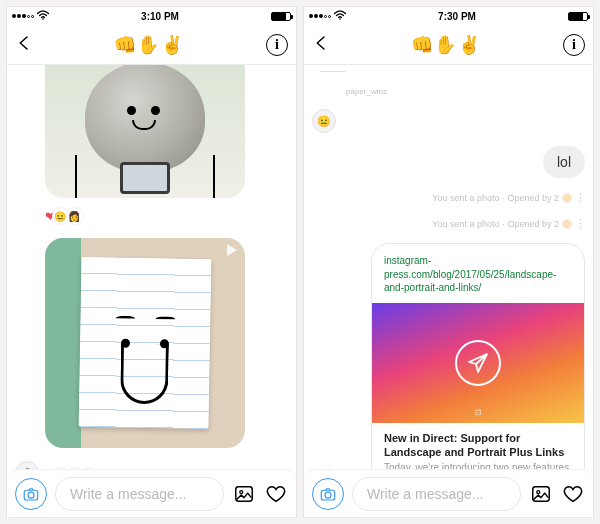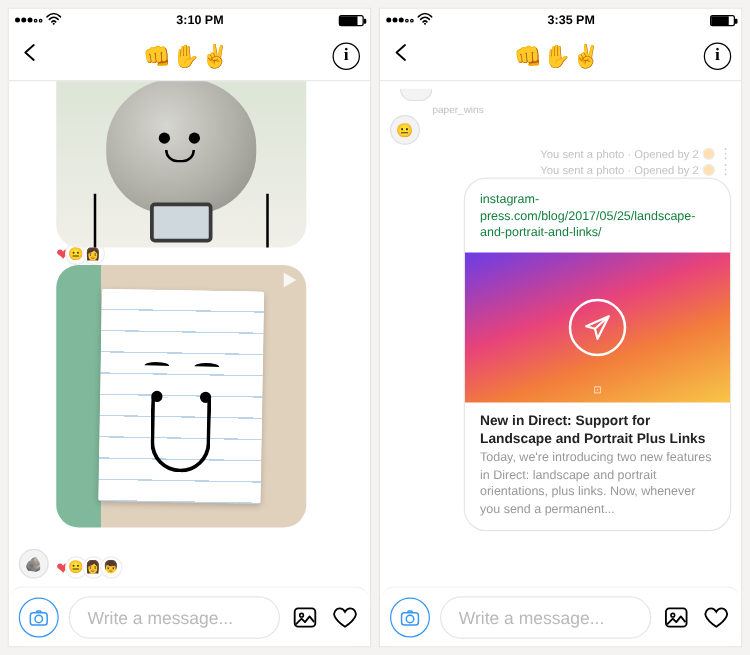--- a/index.html
+++ b/index.html
@@ -60,21 +60,21 @@
     font-family: Georgia, serif; font-weight:bold; font-size:14px;
   }
 
   
   .chat {
     flex:1;
     overflow:hidden;
     padding: 6px 8px;
     display:flex;
     flex-direction:column;
-    gap:0;
+    gap:13px;
     position:relative;
   }
 
   .avatar {
     width:24px;height:24px;border-radius:50%;background:#f3f3f3;border:1px solid #e0e0e0;
     display:flex;align-items:center;justify-content:center;font-size:11px;
     flex-shrink:0;
   }
 
   .msg-row { display:flex; align-items:flex-end; gap:6px; }
@@ -317,21 +317,21 @@
           <span class="dot empty"></span>
           <span class="dot empty"></span>
       </div>
       <span>
         <svg width="12" height="10" viewBox="0 0 24 20">
             <path d="M1 7 Q12 -4 23 7 M5 11 Q12 4 19 11 M9 15 Q12 12 15 15" stroke="#000" stroke-width="2.5" fill="none" stroke-linecap="round"></path>
             <circle cx="12" cy="18" r="1.6" fill="#000"></circle>
           </svg>
       </span>
     </div>
-    <div>3:35 PM</div>
+    <div>7:30 PM</div>
     <div class="sb-right">
       <div class="battery">
           <div class="fill"></div>
         </div>
     </div>
   </div>
 
   <div class="nav">
     <div class="back">
       <svg viewBox="0 0 24 24" fill="none">
@@ -343,20 +343,23 @@
   </div>
 
   <div class="chat">
     <div class="crop-avatar"></div>
     <div class="username">paper_wins</div>
 
     <div class="msg-row">
       <div class="avatar">😐</div>
     </div>
 
+    <div class="msg-row right">
+      <div class="lol">lol</div>
+    </div>
 
     <div class="sent-status">
       <span>You sent a photo · Opened by 2</span>
       <span class="mini"></span>
       <span class="sent-dots">⋮</span>
     </div>
     <div class="sent-status">
       <span>You sent a photo · Opened by 2</span>
       <span class="mini"></span>
       <span class="sent-dots">⋮</span>

